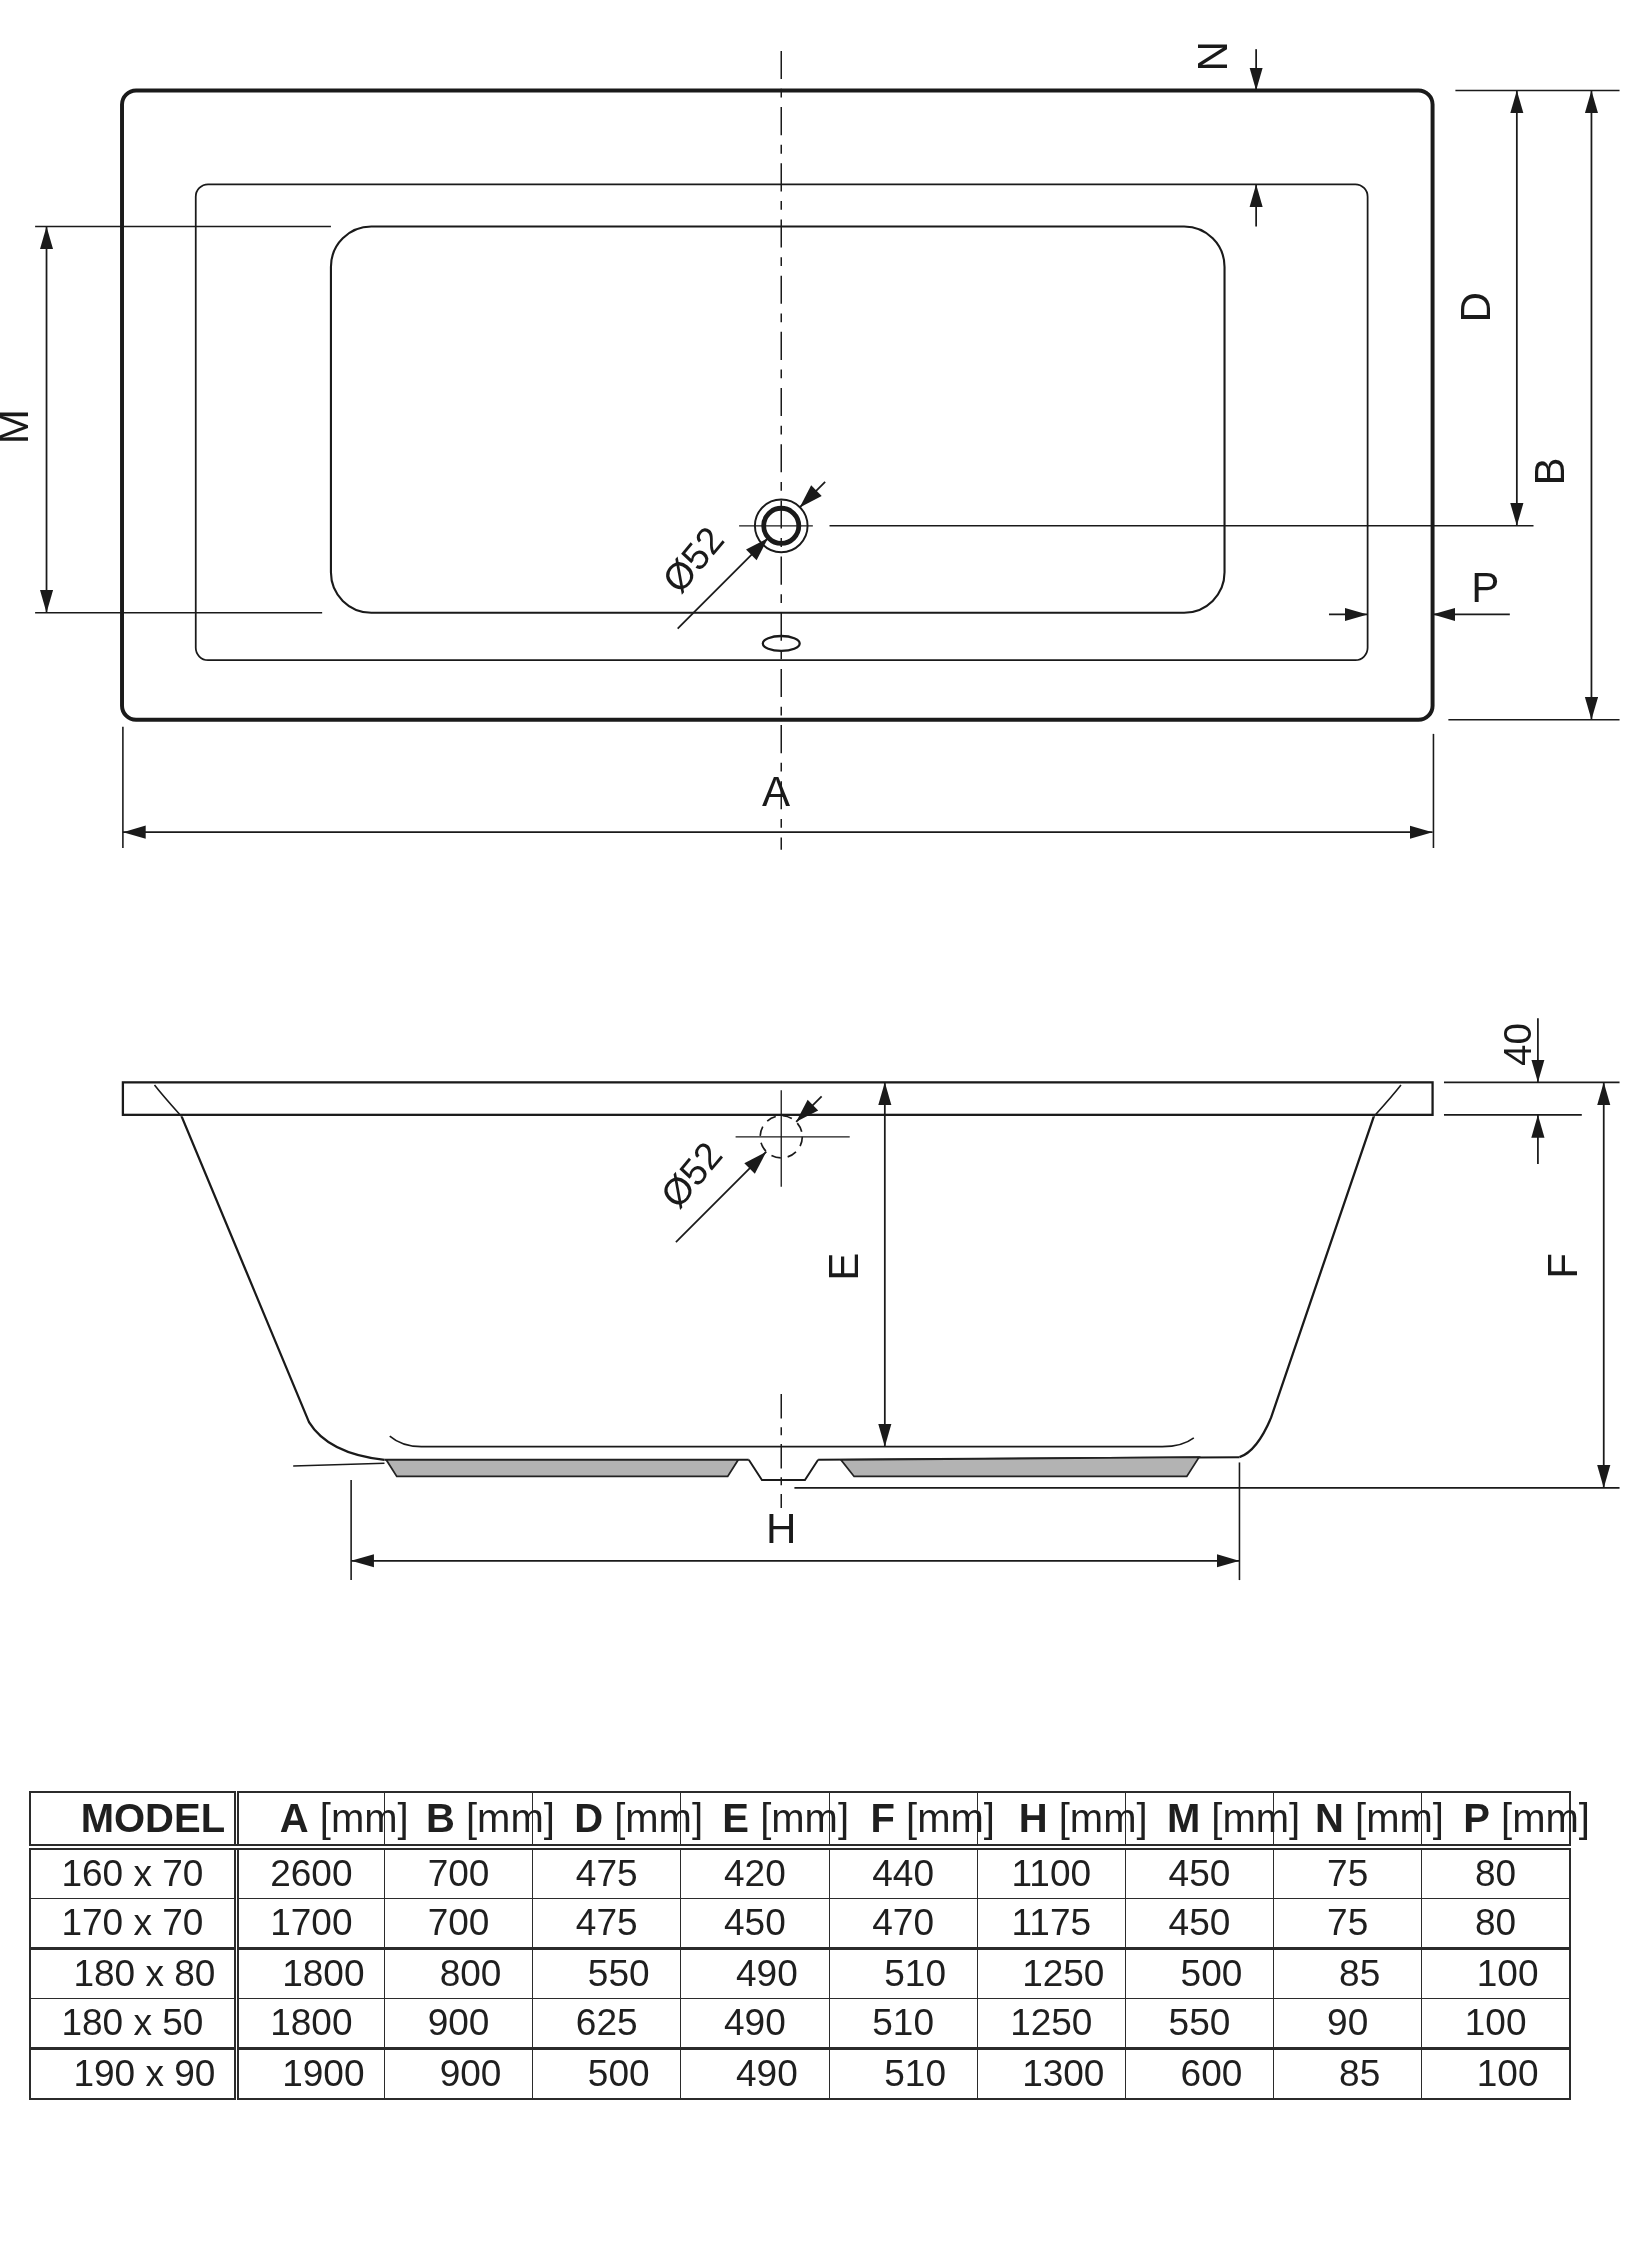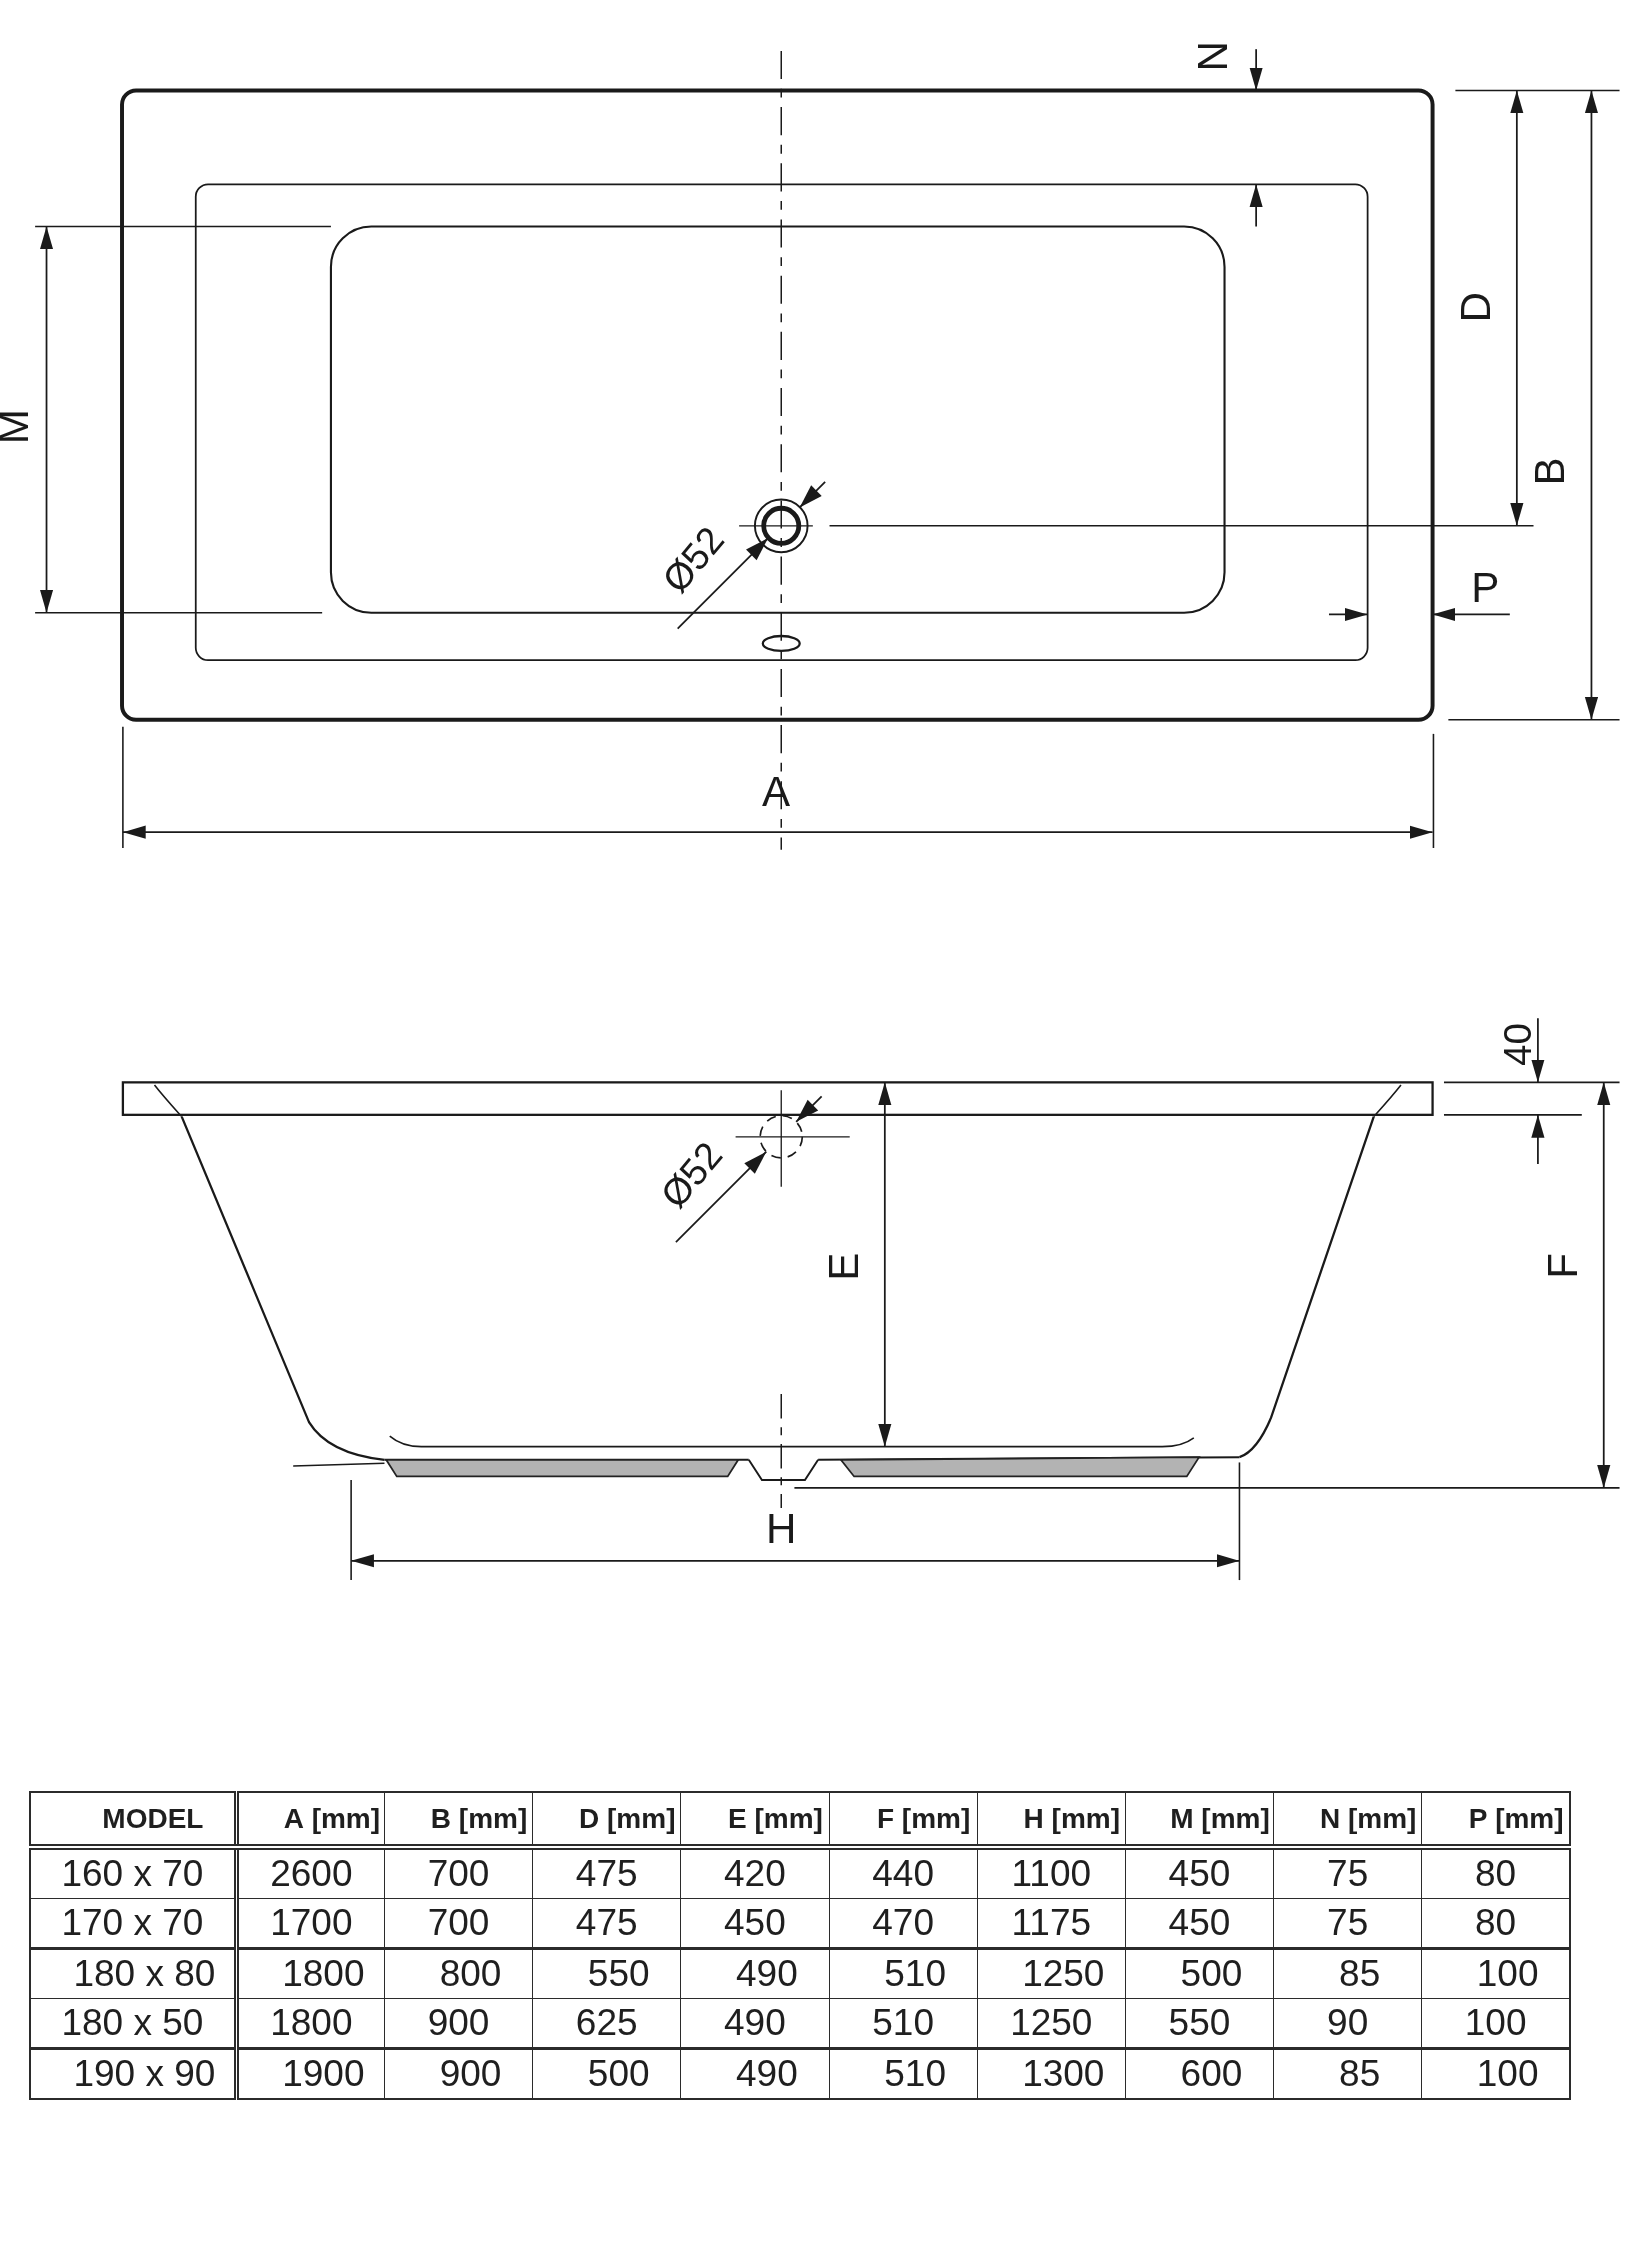--- a/index.html
+++ b/index.html
@@ -12,23 +12,23 @@
   .dia-label{font-size:43px;fill:#1a1a1a;}
   .thk-label{font-size:44px;fill:#1a1a1a;}
   
   .spec-table-wrap{position:absolute;left:29px;top:1791px;width:1542px;}
   table.spec{border-collapse:collapse;width:100%;table-layout:fixed;background:#fff;}
   table.spec th, table.spec td{
     border:1.8px solid #2b2b2b;text-align:center;vertical-align:middle;
     font-size:37px;color:#1f1f1f;height:48px;padding:0;white-space:nowrap;
     font-weight:normal;
   }
-  table.spec th{height:51px;border-bottom:6.1px double #2b2b2b;font-size:28px;padding-left:41px;}
+  table.spec th{height:51px;border-bottom:6.1px double #2b2b2b;font-size:40px;padding-left:41px;}
   table.spec th b{font-weight:bold;}
-  table.spec th .unit{font-weight:bold;text-align:center;}
+  table.spec th .unit{font-weight:normal;text-align:center;}
   table.spec th:first-child, table.spec td:first-child{border-right:5.3px double #2b2b2b;}
   table.spec{border:2.6px solid #2b2b2b;}
   table.spec tbody tr.group-start td{border-top:3.5px solid #2b2b2b;padding-left:24px;}
 </style>
 </head>
 <body>
 
 <div class="sheet">
 
   <svg class="drawing-svg" width="1645" height="1782" viewBox="0 0 1874 2030">

